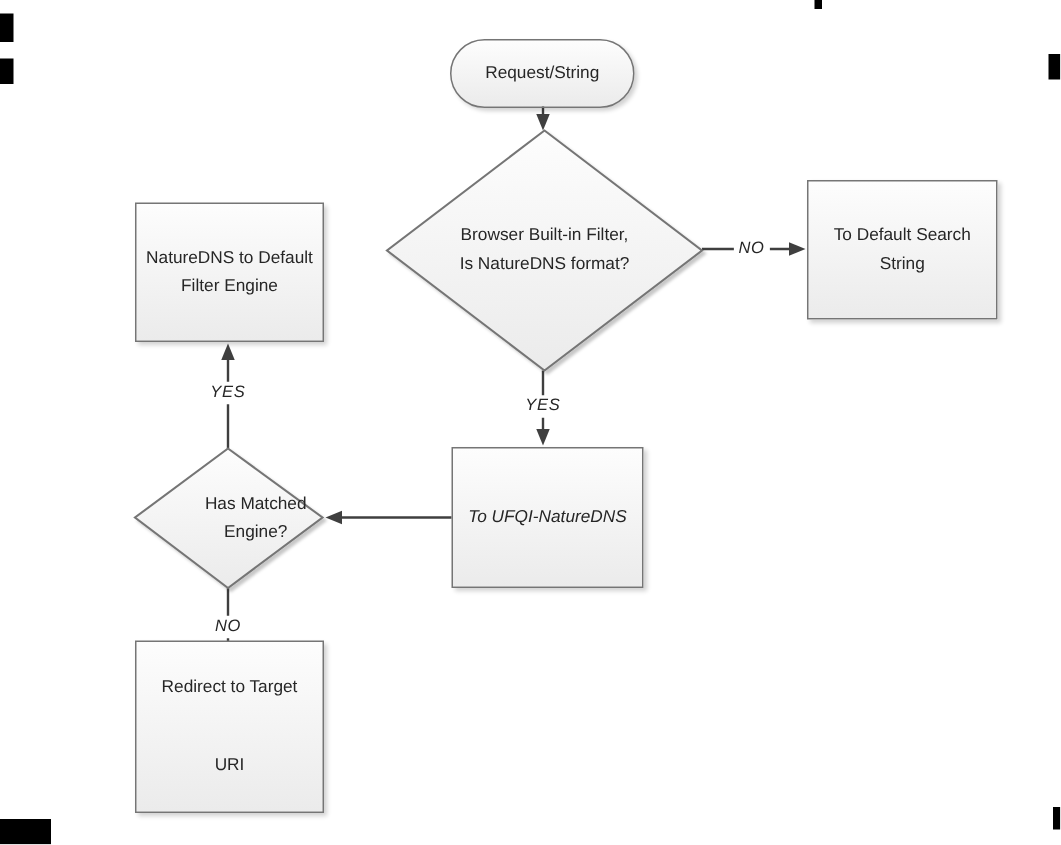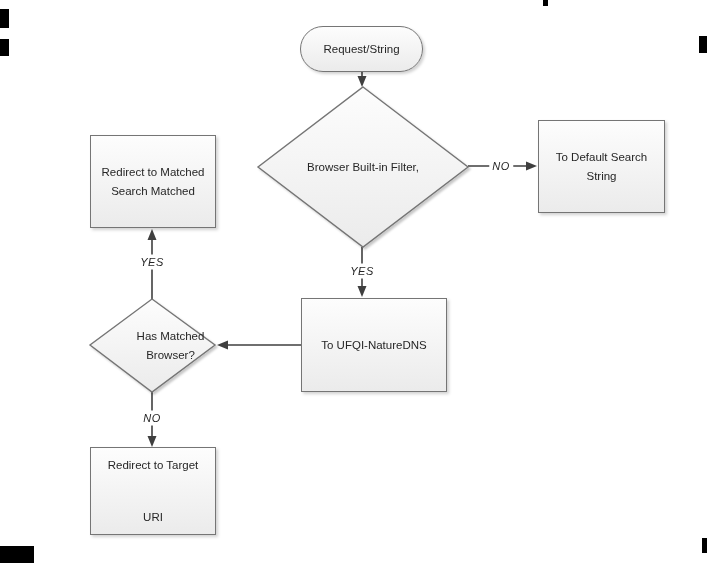--- a/index.html
+++ b/index.html
@@ -40,22 +40,22 @@
   }
   .edge-label{
     position:absolute;transform:translate(-50%,-50%);background:var(--background);
     font-size:11px;line-height:13px;padding:1px 3px;letter-spacing:0.5px;font-style:italic;
   }
   .artifact{position:absolute;background:var(--artifact);}
   
   .n-request{left:300px;top:10px;width:123px;height:46px;}
   .n-default-search{left:538px;top:120px;width:127px;height:93px;}
   .n-redirect-default{left:90px;top:135px;width:126px;height:93px;}
-  .n-ufqi{left:301px;top:298px;width:146px;height:94px;}
-  .n-redirect-target{left:90px;top:447px;width:126px;height:88px;gap:33px;}
+  .n-ufqi{left:301px;top:298px;width:128px;height:94px;font-style:italic;}
+  .n-redirect-target{left:90px;top:427px;width:126px;height:115px;gap:33px;}
   .d1-label{left:258px;top:87px;width:210px;height:160px;}
   .d2-label{left:108px;top:299px;width:125px;height:93px;}
   .l-no1{left:501px;top:166px;}
   .l-yes1{left:362px;top:271px;}
   .l-yes2{left:152px;top:262px;}
   .l-no2{left:152px;top:418px;}
   .a-top{left:543px;top:0;width:5px;height:6px;}
   .a-left1{left:0;top:9px;width:9px;height:19px;}
   .a-left2{left:0;top:39px;width:9px;height:17px;}
   .a-right1{left:699px;top:36px;width:8px;height:17px;}
@@ -111,39 +111,40 @@
     <polygon class="diamond-shape" fill="url(#shapeGrad)" filter="url(#ds)" points="363,87 468,167 363,247 258,167"></polygon>
     <polygon class="diamond-shape" fill="url(#shapeGrad)" filter="url(#ds)" points="152,299 215,345 152,392 90,345"></polygon>
   </svg>
 
   <div class="node terminator n-request">
     <span>Request/String</span>
   </div>
 
   <div class="diamond-label d1-label">
     <span>Browser Built-in Filter,</span>
+    <span>Is NatureDNS format?</span>
   </div>
 
   <div class="node box n-default-search">
     <span>To Default Search</span>
     <span>String</span>
   </div>
 
   <div class="node box n-redirect-default">
-    <span>Redirect to Matched</span>
-    <span>Search Matched</span>
+    <span>NatureDNS to Default</span>
+    <span>Filter Engine</span>
   </div>
 
   <div class="node box n-ufqi">
     <span>To UFQI-NatureDNS</span>
   </div>
 
   <div class="diamond-label d2-label">
     <span>Has Matched</span>
-    <span>Browser?</span>
+    <span>Engine?</span>
   </div>
 
   <div class="node box n-redirect-target">
     <span>Redirect to Target</span>
     <span>URI</span>
   </div>
 
   <div class="edge-label l-no1">NO</div>
   <div class="edge-label l-yes1">YES</div>
   <div class="edge-label l-yes2">YES</div>

